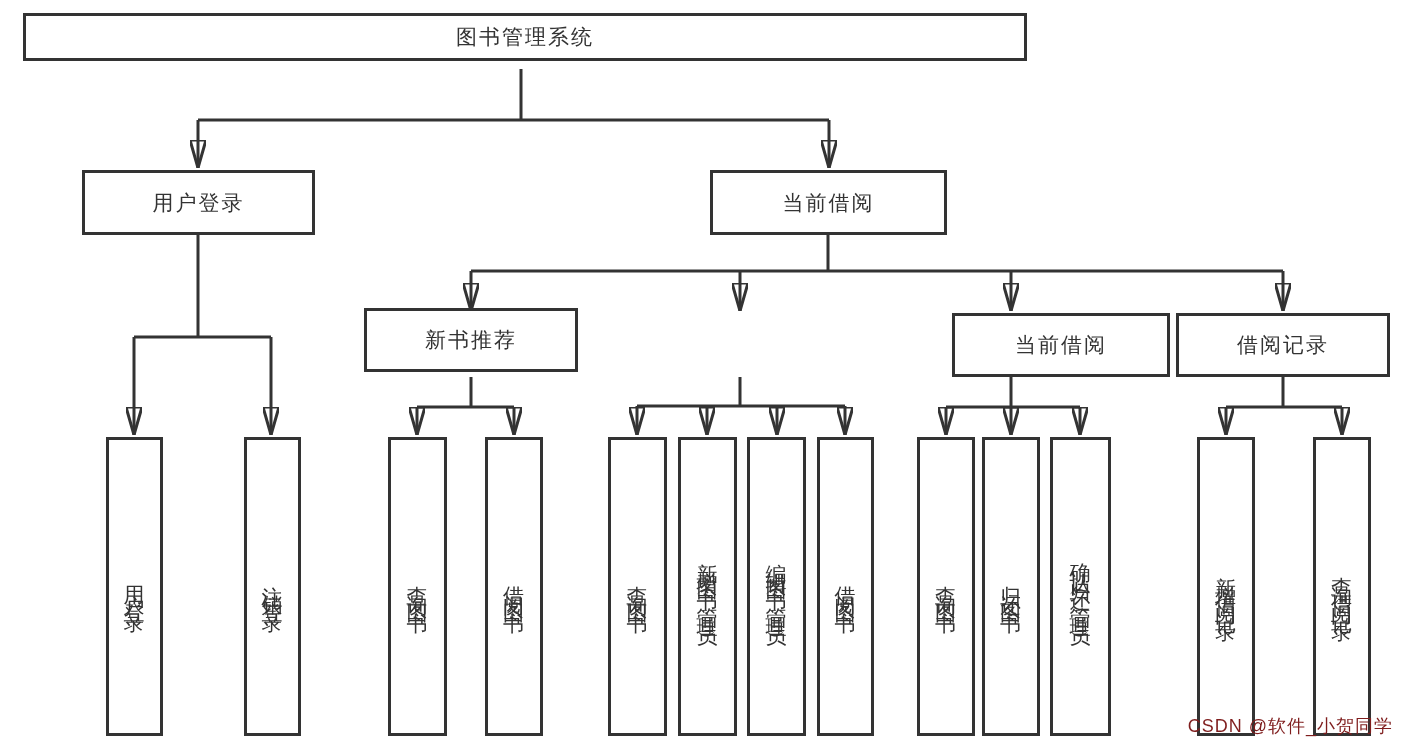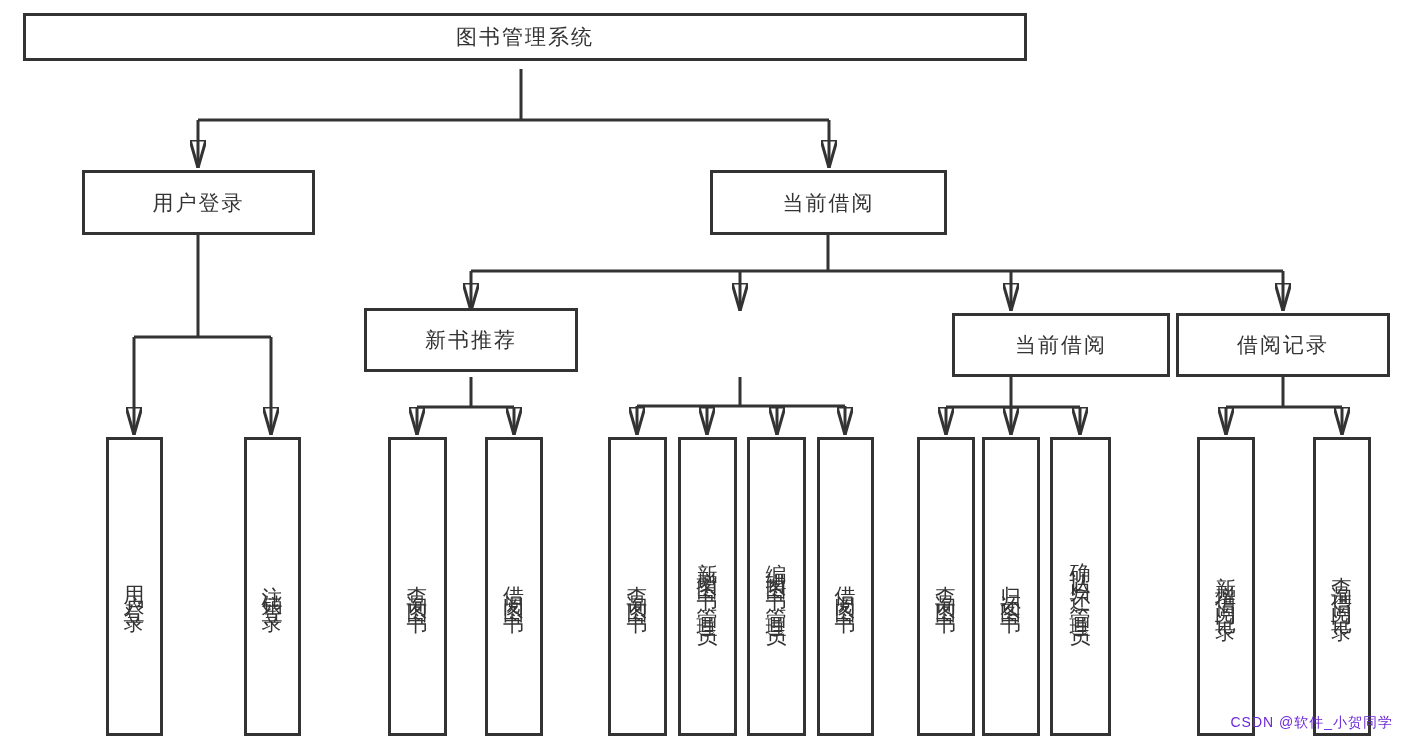--- a/index.html
+++ b/index.html
@@ -48,23 +48,23 @@
     font-size: 21px;
     letter-spacing: 9px;
     line-height: 1;
     color: #333333;
     white-space: nowrap;
   }
   .watermark {
     position: absolute;
     top: 714px;
     right: 12px;
-    font-size: 14px;
+    font-size: 18px;
     letter-spacing: 1px;
-    color: #6d28d9;
+    color: #7f1d1d;
     white-space: nowrap;
   }
 </style>
 </head>
 <body>
 
 <div class="canvas">
 
   <svg class="connectors" viewBox="0 0 1405 747" xmlns="http://www.w3.org/2000/svg">
     <defs>

